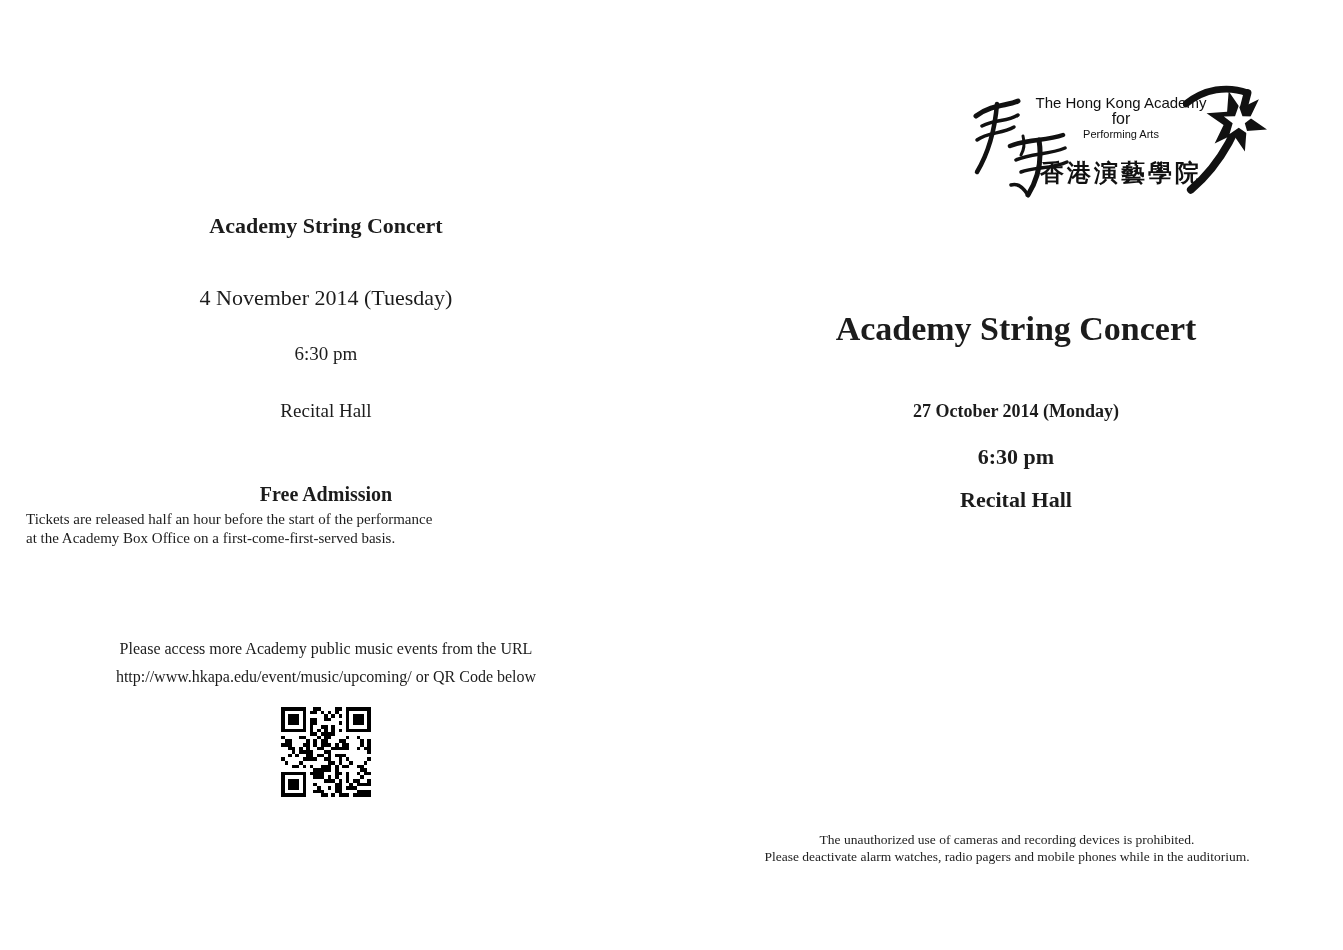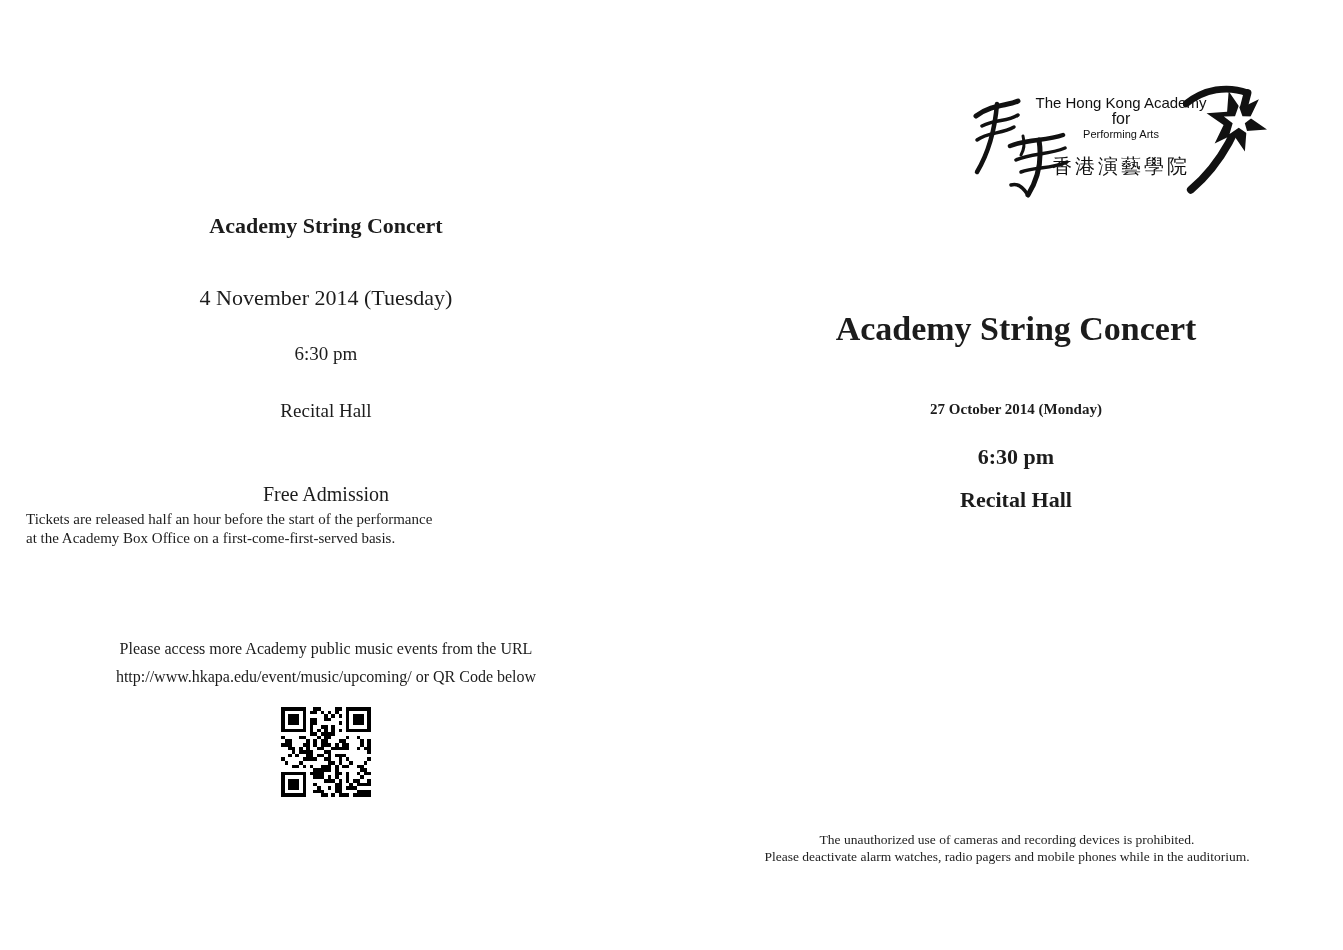--- a/index.html
+++ b/index.html
@@ -16,52 +16,52 @@
   
   .page-left  { position:absolute; left:26px;  top:0; width:600px;  height:950px; }
   .forthcoming { position:absolute; top:121px; width:100%; text-align:center;
                  font-size:17px; letter-spacing:1px; }
   .l-title  { position:absolute; top:213px; width:100%; text-align:center;
               font-size:22px; font-weight:bold; }
   .l-date   { position:absolute; top:285px; width:100%; text-align:center; font-size:22px; }
   .l-time   { position:absolute; top:343px; width:100%; text-align:center; font-size:19px; }
   .l-venue  { position:absolute; top:400px; width:100%; text-align:center; font-size:19px; }
   .free-adm { position:absolute; top:483px; width:100%; text-align:center;
-              font-size:20px; font-weight:normal; }
+              font-size:20px; font-weight:bold; }
   .adm-note { position:absolute; top:510px; width:100%; text-align:left;
               font-size:15px; line-height:19px; }
   .url-info  { position:absolute; top:640px; width:100%; text-align:center; font-size:16px; }
   .url-link  { position:absolute; top:668px; width:100%; text-align:center; font-size:16px; }
   .qr-wrap   { position:absolute; top:706px; left:50%; transform:translateX(-50%);
                width:90px; height:92px; }
   .qr-wrap svg { width:90px; height:92px; display:block; }
 
   
   .page-right { position:absolute; left:716px; top:0; width:600px; height:950px; }
   .r-title  { position:absolute; top:310px; width:100%; text-align:center;
               font-size:34px; font-weight:bold; }
   .r-date   { position:absolute; top:401px; width:100%; text-align:center;
-              font-size:15px; font-weight:bold; }
+              font-size:18px; font-weight:bold; }
   .r-time   { position:absolute; top:444px; width:100%; text-align:center;
               font-size:22px; font-weight:bold; }
   .r-venue  { position:absolute; top:487px; width:100%; text-align:center;
               font-size:22px; font-weight:bold; }
   .notice   { position:absolute; left:667px; top:832px; width:680px; text-align:center;
               font-size:13.5px; line-height:16.5px; color:#222; }
 
   
   .logo { position:absolute; left:965px; top:78px; width:312px; height:122px; }
   .logo-callig { position:absolute; left:0; top:14px; width:112px; height:106px; }
   .logo-text { position:absolute; left:66px; top:16px; width:180px; text-align:center;
                font-family:"Liberation Sans","DejaVu Sans",sans-serif; color:#111; }
   .logo-text .ln1 { font-size:15px; line-height:17px; }
   .logo-text .ln2 { font-size:16px; line-height:15px; }
   .logo-text .ln3 { font-size:11px; line-height:17px; }
-  .logo-text .lncn { font-size:20px; line-height:22px; letter-spacing:3px;
-                     margin-top:12px; font-weight:normal; }
+  .logo-text .lncn { font-size:24px; line-height:22px; letter-spacing:3px;
+                     margin-top:19px; font-weight:bold; }
   .logo-star { position:absolute; left:218px; top:0; width:88px; height:120px; }
 </style>
 </head>
 <body>
 
 <div class="sheet">
 
   <div class="page-left">
 
     <div class="l-title">Academy String Concert</div>

